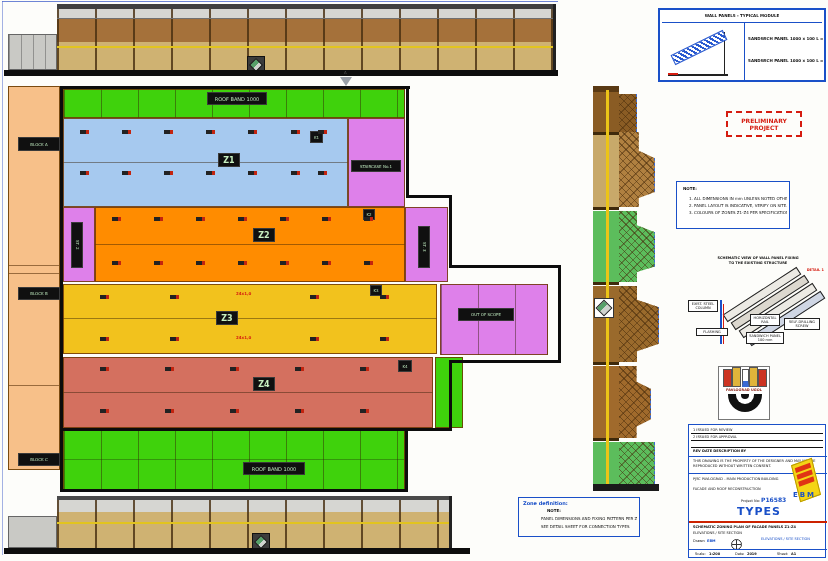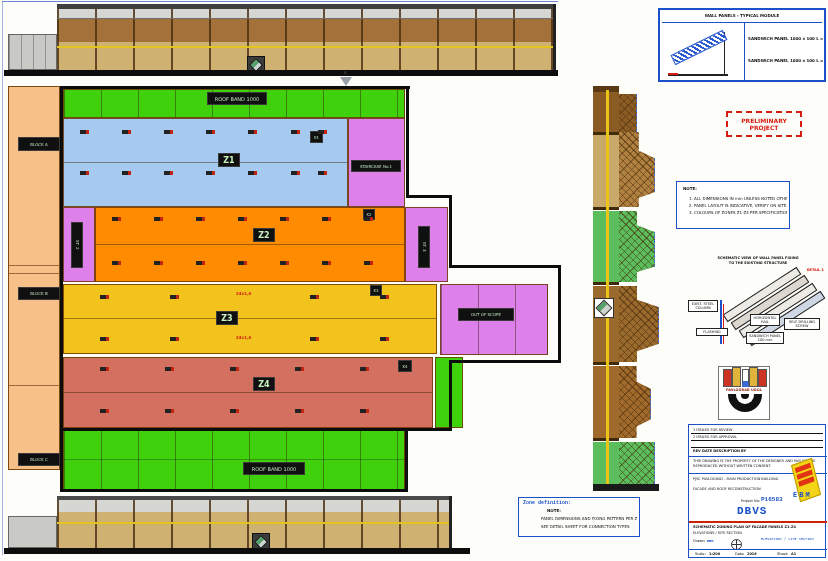--- a/index.html
+++ b/index.html
@@ -4,21 +4,21 @@
 <style>
   html,body{margin:0;padding:0;background:#ffffff;}
   #canvas{position:relative;width:828px;height:561px;background:#fdfdfa;overflow:hidden;
           font-family:"DejaVu Sans",sans-serif;color:#111;}
   .abs{position:absolute;}
   .t3{font-size:3.5px;line-height:4.5px;}
   .t4{font-size:4px;line-height:5px;}
   .t5{font-size:5px;line-height:6px;}
   .t6{font-size:6px;line-height:7px;}
   .t7{font-size:7px;line-height:8px;}
-  .blue{color:#1a50c8;font-family:Liberation Mono, monospace;}
+  .blue{color:#1a50c8;}
   .red{color:#d51c10;}
   
   .zone{position:absolute;border:1px solid rgba(110,55,5,.85);box-sizing:border-box;}
   .vjoints{background-image:repeating-linear-gradient(90deg,rgba(50,30,5,.45) 0 1px,transparent 1px 37px);}
   .hjoint{background-image:linear-gradient(to bottom,transparent 0 49%,rgba(50,30,5,.45) 49% 50.5%,transparent 50.5%);}
   .tag{position:absolute;background:#101010;border:1px solid #3a3a3a;color:#b9e2b9;
        display:flex;align-items:center;justify-content:center;text-align:center;overflow:hidden;box-sizing:border-box;}
   .ztag{font-weight:bold;font-size:8px;color:#c8f0c0;}
   .vtag{writing-mode:vertical-rl;font-size:4px;letter-spacing:0;}
   .outline{position:absolute;background:#0c0c0c;}
@@ -267,21 +267,21 @@
       <div class="abs" style="left:2px;top:0;width:20px;height:36px;background:#f4d516;border:1px solid #b99a00;transform:rotate(-14deg) skewY(-6deg);">
         <div style="margin:3px 2px 0;height:5px;background:#e03414;"></div>
         <div style="margin:2px 2px 0;height:5px;background:#e03414;"></div>
         <div style="margin:2px 2px 0;height:5px;background:#e03414;"></div>
       </div>
       <div class="abs t7 blue" style="left:0px;top:30px;font-weight:bold;letter-spacing:2px;">EBM</div>
     </div>
 
     <div class="abs t3" style="left:52px;top:74px;">Project No:</div>
     <div class="abs t6 blue" style="left:72px;top:71px;font-weight:bold;">P16583</div>
-    <div class="abs blue" style="left:48px;top:80px;font-size:11px;font-weight:bold;letter-spacing:1px;">DBVS</div>
+    <div class="abs blue" style="left:48px;top:80px;font-size:11px;font-weight:bold;letter-spacing:1px;">TYPES</div>
 
     <div class="abs" style="left:0;top:96px;width:138px;height:2px;background:#cc2200;"></div>
 
     <div class="abs t3 tinyline" style="left:4px;top:100px;width:130px;font-weight:bold;">SCHEMATIC ZONING PLAN OF FACADE PANELS Z1-Z4</div>
     <div class="abs t3 tinyline" style="left:4px;top:106px;width:130px;">ELEVATIONS / SITE SECTION</div>
 
     <div class="abs" style="left:42px;top:114px;width:9px;height:9px;border:1px solid #333;border-radius:50%;background:linear-gradient(90deg,transparent 45%,#333 45% 55%,transparent 55%),linear-gradient(0deg,transparent 45%,#333 45% 55%,transparent 55%);"></div>
 
     <div class="abs t3" style="left:4px;top:114px;">Drawn:</div>
     <div class="abs t3 blue" style="left:18px;top:114px;font-weight:bold;">EBM</div>

